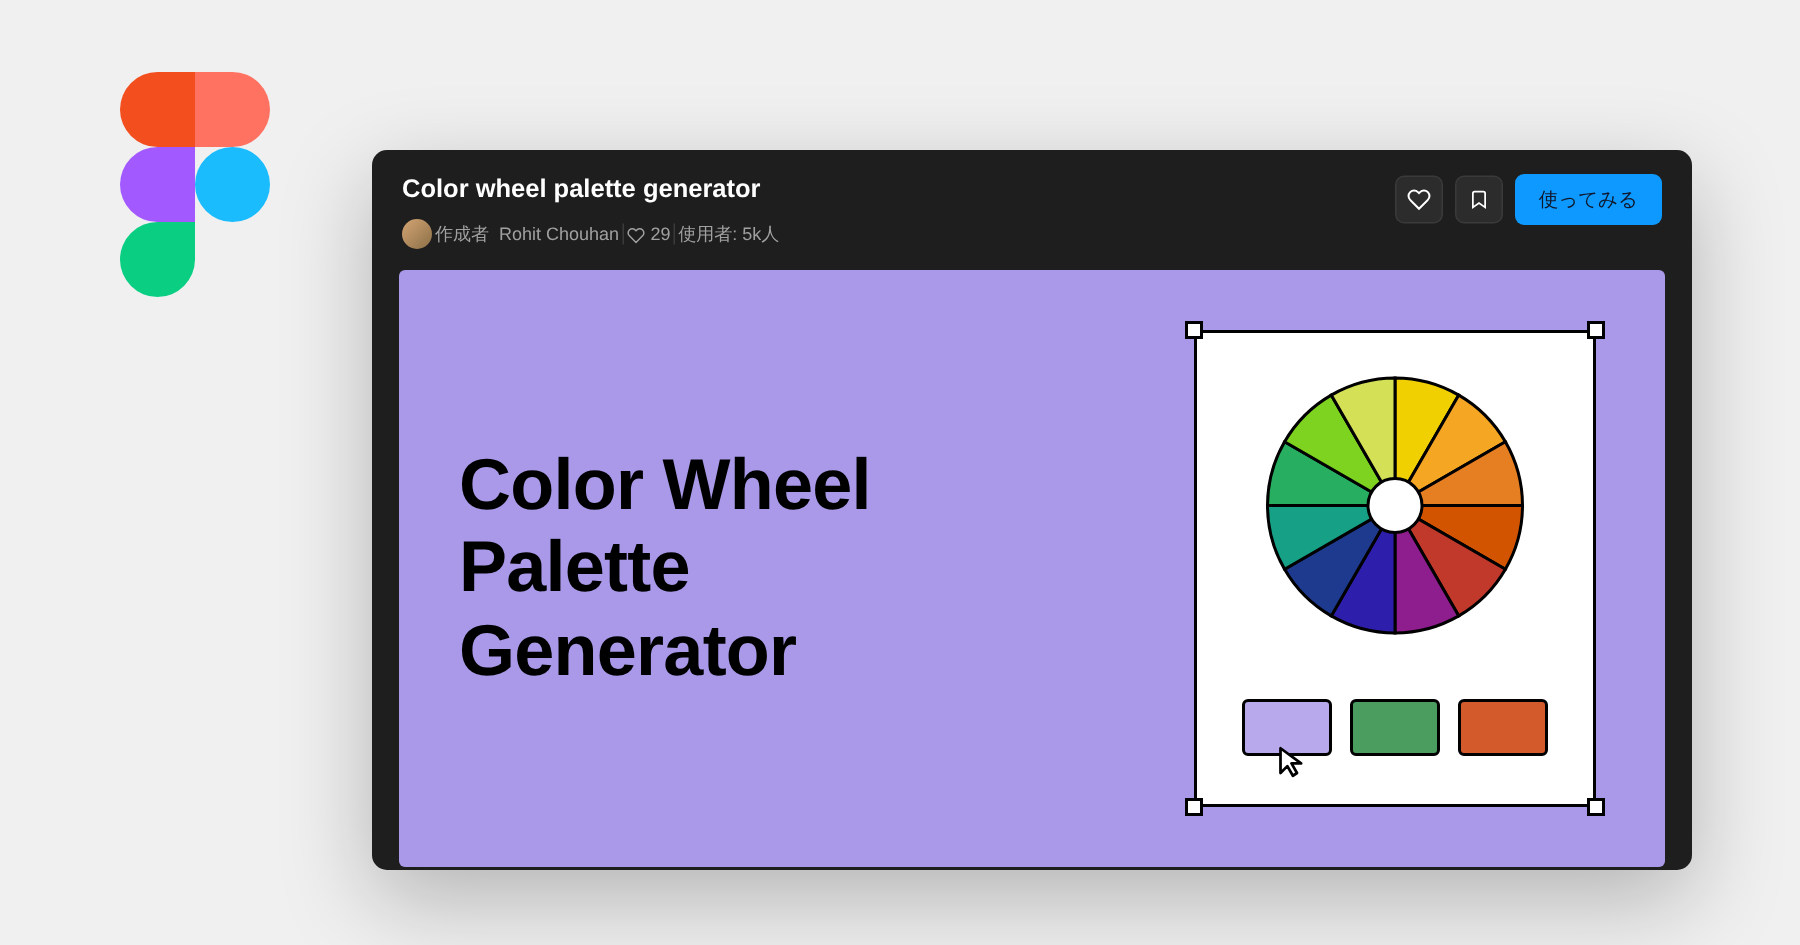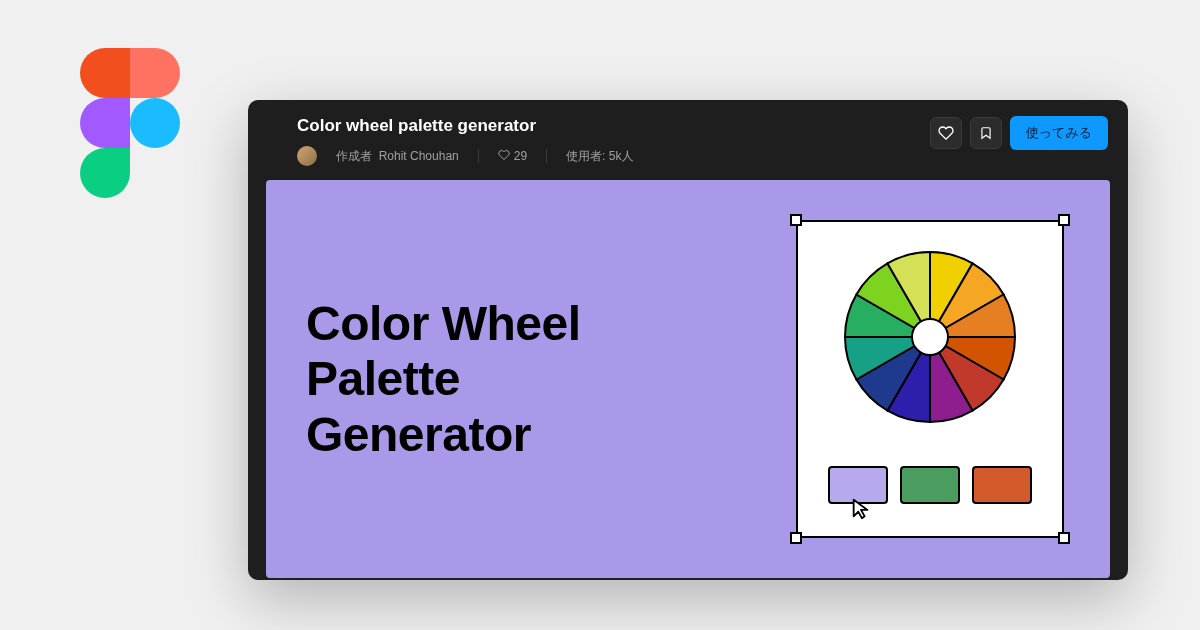--- a/index.html
+++ b/index.html
@@ -27,51 +27,50 @@
       background: #1e1e1e;
       border-radius: 10px;
       box-shadow: 0 20px 60px rgba(0,0,0,0.25);
       overflow: hidden;
     }
     .card-header {
       padding: 16px 20px 14px 20px;
       display: flex;
       align-items: flex-start;
       justify-content: space-between;
-      margin-left: 29px;
     }
     .header-left { flex: 1; }
     .title {
       color: #fff;
       font-size: 17px;
       font-weight: 600;
       margin-bottom: 10px;
     }
     .meta-row {
       display: flex;
       align-items: center;
-      gap: 19px;
+      gap: 2px;
       color: #a0a0a0;
       font-size: 12px;
     }
     .avatar {
       width: 20px;
       height: 20px;
       border-radius: 50%;
       background: linear-gradient(135deg, #d4a574 0%, #8b6f47 100%);
       display: inline-block;
     }
     .meta-separator {
       width: 1px;
       height: 14px;
       background: #3a3a3a;
     }
     .heart-icon {
       display: inline-flex;
-      align-items: flex-start;
+      align-items: flex-end;
       gap: 4px;
     }
     .header-right {
       display: flex;
       align-items: center;
       gap: 8px;
     }
     .icon-btn {
       width: 32px;
       height: 32px;

